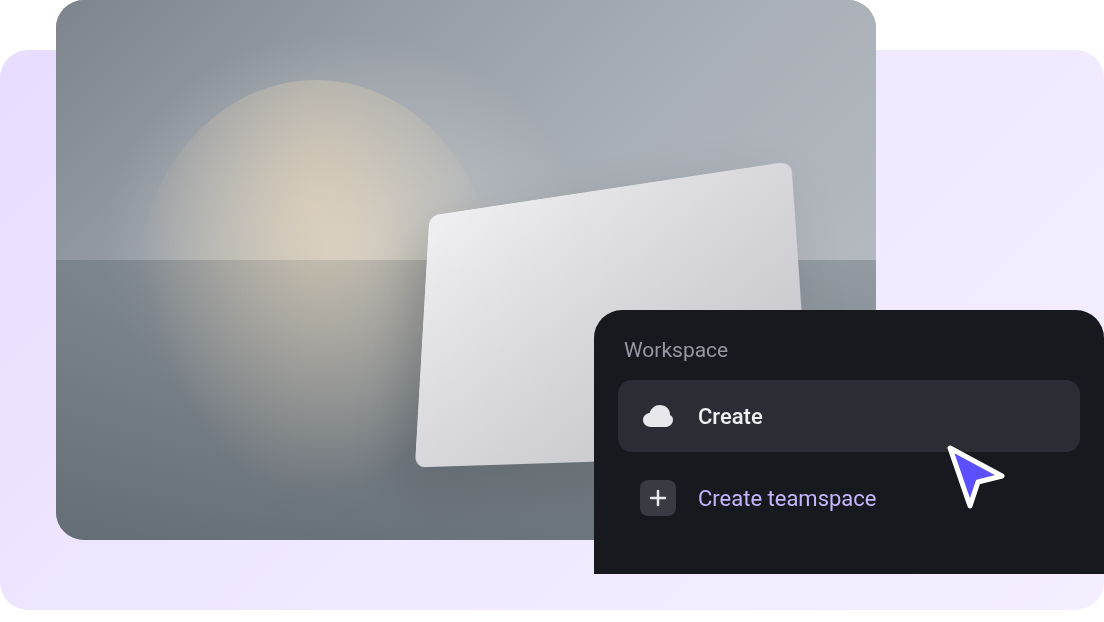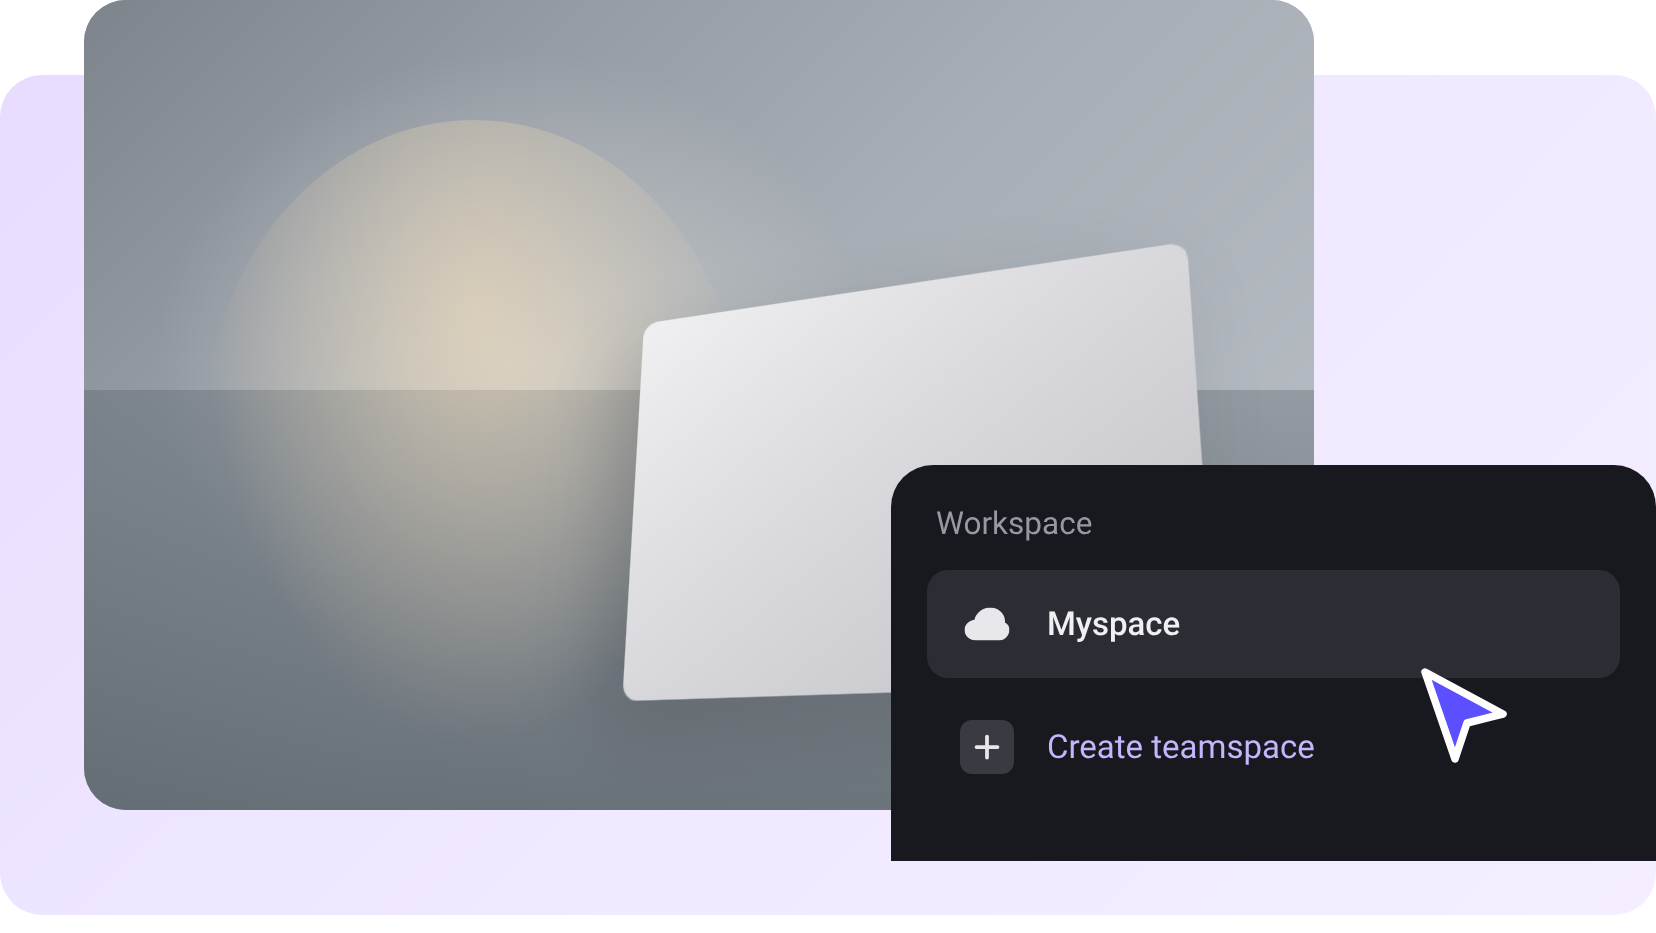--- a/index.html
+++ b/index.html
@@ -177,21 +177,21 @@
 
 <div class="workspace-menu">
   <div class="menu-header">Workspace</div>
 
   <div class="menu-item selected">
     <span class="icon-wrap">
       <svg class="cloud-icon" viewBox="0 0 30 22" fill="currentColor">
         <path d="M23 22H8c-4.4 0-8-3.1-8-7 0-3.5 2.9-6.4 6.6-6.9C8 3.4 12.1 0 17 0c5.5 0 10 4 10 9 0 .3 0 .7-.1 1 2 .9 3.1 2.7 3.1 4.8 0 3.8-3.4 7.2-7 7.2z"></path>
       </svg>
     </span>
-    <span class="menu-label">Myspace</span>
+    <span class="menu-label">Create</span>
   </div>
 
   <div class="menu-item">
     <span class="plus-box">
       <svg class="plus-icon" viewBox="0 0 18 18" fill="none" stroke="#e8e8ec" stroke-width="2.5" stroke-linecap="round">
         <line x1="9" y1="2" x2="9" y2="16"></line>
         <line x1="2" y1="9" x2="16" y2="9"></line>
       </svg>
     </span>
     <span class="menu-label">Create teamspace</span>

